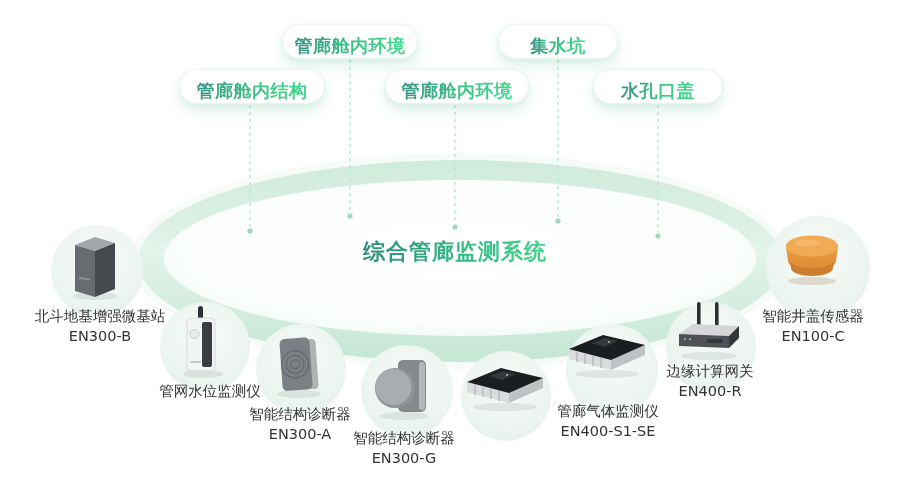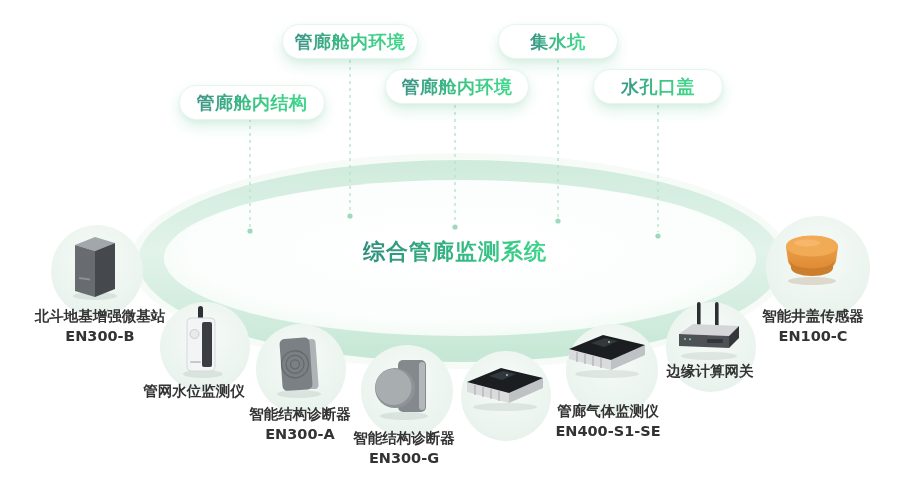--- a/index.html
+++ b/index.html
@@ -8,33 +8,33 @@
     position:relative; width:898px; height:491px; background:#ffffff;
     overflow:hidden; font-family:"DejaVu Sans","Liberation Sans",sans-serif;
   }
   .bg-svg { position:absolute; left:0; top:0; z-index:0; }
 
   
   .pill {
     position:absolute; transform:translateX(-50%);
     height:35px; background:#ffffff;
     border:1px solid #e7f5ed; border-radius:18px;
-    display:flex; align-items:center; justify-content:center;
+    display:flex; align-items:flex-end; justify-content:center;
     box-shadow:0 7px 14px rgba(104,197,155,0.22), 0 2px 5px rgba(104,197,155,0.10);
     z-index:6; white-space:nowrap;
   }
   .pill span {
     font-size:18px; font-weight:bold; letter-spacing:0.5px;
     background:linear-gradient(90deg,#3c9487 0%, #3cc584 55%, #3fd88b 100%);
     -webkit-background-clip:text; background-clip:text;
     color:#35b07f; -webkit-text-fill-color:transparent;
   }
   .pill-0 { left:350px; top:24px; width:136px; }
   .pill-1 { left:558px; top:24px; width:120px; }
-  .pill-2 { left:252px; top:69px; width:146px;margin-top:16px; }
+  .pill-2 { left:252px; top:69px; width:146px; }
   .pill-3 { left:457px; top:69px; width:144px; }
   .pill-4 { left:658px; top:69px; width:130px; }
 
   
   .title {
     position:absolute; left:455px; top:252px; transform:translate(-50%,-50%);
     font-size:22px; font-weight:bold; letter-spacing:1px; white-space:nowrap; z-index:3;
     background:linear-gradient(90deg,#2e8d7c 0%, #34b983 55%, #3dd689 100%);
     -webkit-background-clip:text; background-clip:text;
     color:#2fae7d; -webkit-text-fill-color:transparent;
@@ -61,24 +61,24 @@
   .d2 { left:267px; top:328px; }
   .d3 { left:368px; top:350px; }
   .d4 { left:459px; top:355px; }
   .d5 { left:561px; top:322px; }
   .d6 { left:667px; top:298px; }
   .d7 { left:775px; top:225px; }
 
   
   .dev-label {
     position:absolute; width:200px; text-align:center; z-index:5;
-    color:#333333; font-size:14.5px; line-height:20px; font-weight:700;
+    color:#333333; font-size:14.5px; line-height:20px; font-weight:400;
   }
   .l0 { left:0px;   top:306px; }
-  .l1 { left:94px;  top:381px; }
+  .l1 { left:110px;  top:381px; }
   .l2 { left:200px; top:404px; }
   .l3 { left:304px; top:428px; }
   .l4 { left:405px; top:430px; }
   .l5 { left:508px; top:401px; }
   .l6 { left:610px; top:361px; }
   .l7 { left:713px; top:306px; }
 </style>
 </head>
 <body>
 
@@ -252,19 +252,20 @@
     <div>EN300-G</div>
   </div>
   <div class="dev-label l4">
   </div>
   <div class="dev-label l5">
     <div>管廊气体监测仪</div>
     <div>EN400-S1-SE</div>
   </div>
   <div class="dev-label l6">
     <div>边缘计算网关</div>
+    <div>EN400-R</div>
   </div>
   <div class="dev-label l7">
     <div>智能井盖传感器</div>
     <div>EN100-C</div>
   </div>
 
 </div>
 
 </body></html>

